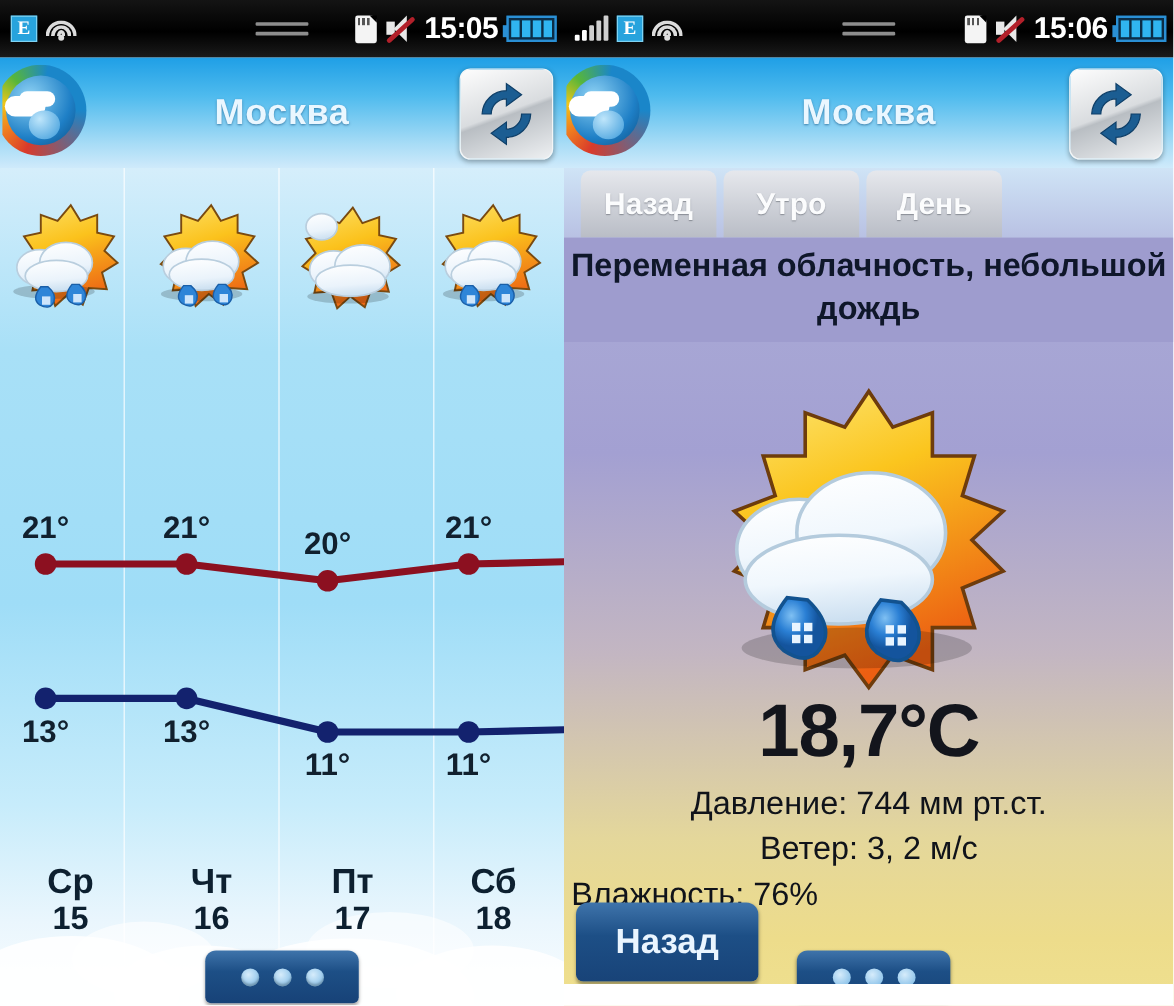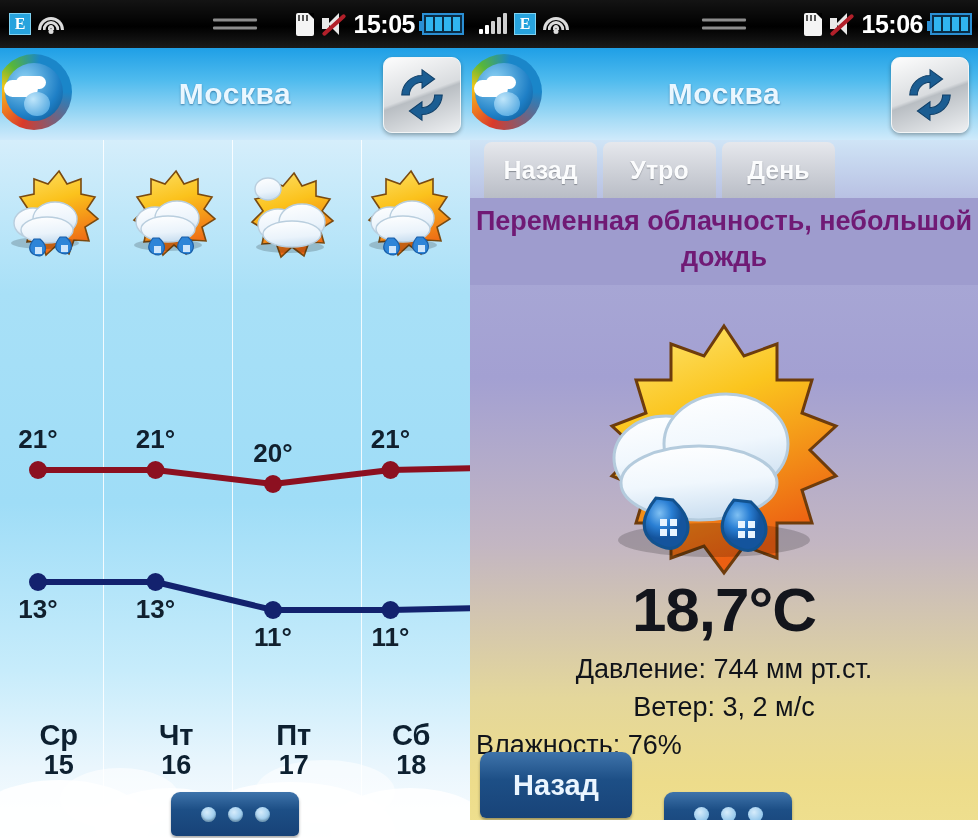--- a/index.html
+++ b/index.html
@@ -154,21 +154,21 @@
     color:#fbfcfd;font-size:25px;font-weight:bold;
     display:flex;align-items:center;justify-content:center;
     text-shadow:0 1px 1px rgba(80,85,95,.55);
   }
   .tab.active{
     background:linear-gradient(180deg,#b3b1dd,#9a98cd 60%,#908ec6);
     color:#ffffff; width:120px;
   }
   .desc{
     position:absolute;top:58px;left:0;right:0;
-    background:#9e9cce; color:#701a75;
+    background:#9e9cce; color:#0f172a;
     font-size:27px;font-weight:bold;text-align:center;
     padding:5px 4px 10px; line-height:36px;
   }
   .bigicon{position:absolute;top:178px;left:50%;transform:translateX(-50%);
            width:300px;height:260px;}
   .big-temp{position:absolute;top:434px;left:0;right:0;text-align:center;
            font-size:62px;font-weight:bold;color:#13151c;letter-spacing:-1px;}
   .metrics{position:absolute;top:510px;left:0;right:0;text-align:center;
            color:#10131a;font-size:27px;line-height:38px;font-weight:normal;}
   .metrics .row2{display:flex;padding:0 6px;white-space:nowrap;}

